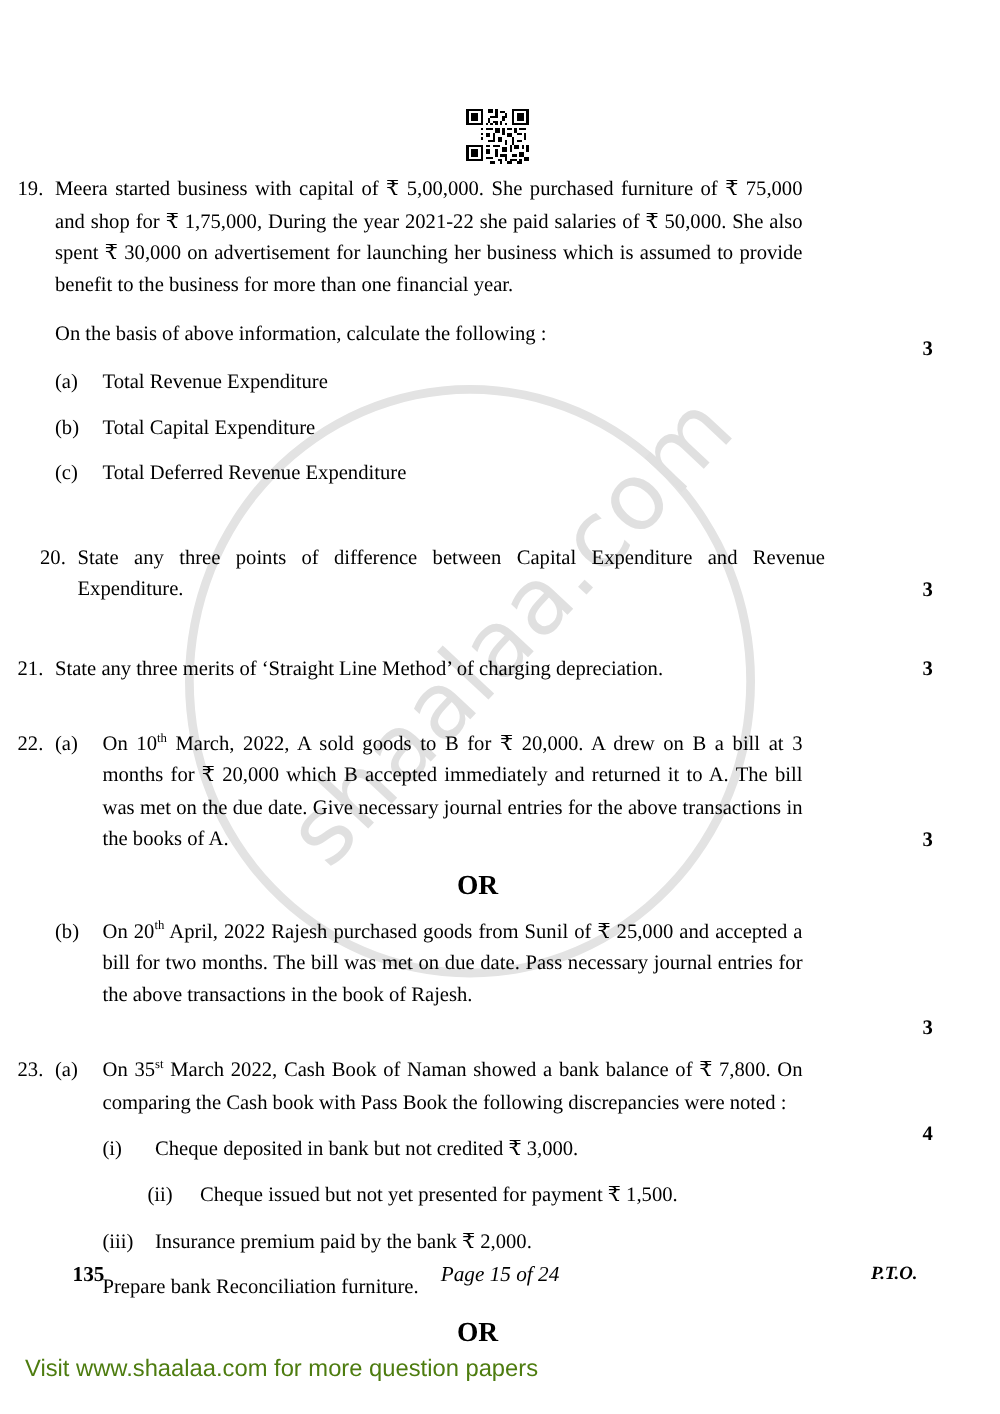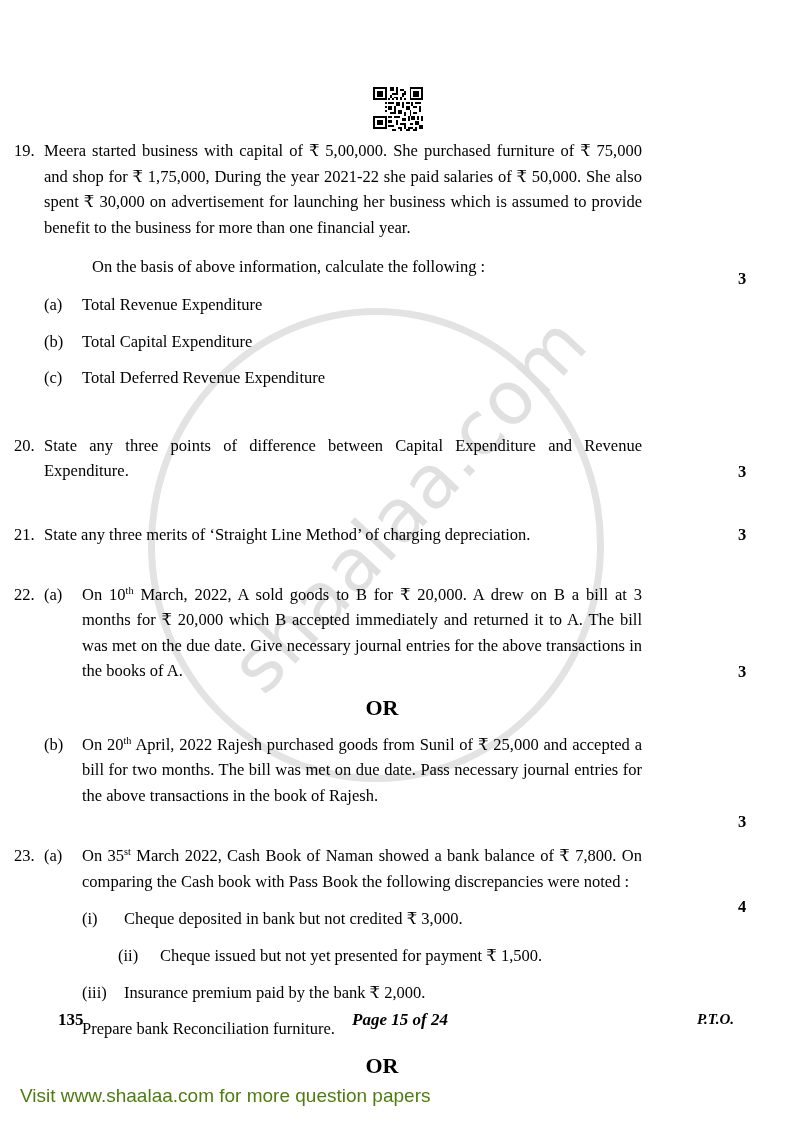--- a/index.html
+++ b/index.html
@@ -172,21 +172,21 @@
     left: 58px; top: 0;
     font-size: 17px;
     font-weight: bold;
   }
   #footer .f-center {
     position: absolute;
     left: 0; top: 0;
     width: 800px;
     text-align: center;
     font-size: 17px;
-    font-weight: bold;
+    font-weight: normal;
     font-style: italic;
   }
   #footer .f-right {
     position: absolute;
     right: 58px; top: 1px;
     font-size: 15px;
     font-weight: bold;
     font-style: italic;
   }
 
@@ -302,21 +302,21 @@
 
   <div id="content">
 
     <div class="qrow" style="margin-top:138px;">
       <div class="qblock">
         <div class="qnum">19.</div>
         <div class="qbody w-main">Meera started business with capital of ₹ 5,00,000. She purchased furniture of ₹ 75,000 and shop for ₹ 1,75,000, During the year 2021-22 she paid salaries of ₹ 50,000. She also spent ₹ 30,000 on advertisement for launching her business which is assumed to provide benefit to the business for more than one financial year.</div>
         <div class="marks" style="top:128px;">3</div>
       </div>
 
-      <div class="qblock" style="margin-top:14px;padding-left:48px;">
+      <div class="qblock" style="margin-top:14px;">
         <div class="qnum"></div>
         <div class="qbody nojust w-main">On the basis of above information, calculate the following :</div>
       </div>
 
       <div class="qblock" style="margin-top:12px;">
         <div class="qnum"></div>
         <div class="qsub">(a)</div>
         <div class="qbody nojust">Total Revenue Expenditure</div>
       </div>
 
@@ -326,21 +326,21 @@
         <div class="qbody nojust">Total Capital Expenditure</div>
       </div>
 
       <div class="qblock" style="margin-top:11px;">
         <div class="qnum"></div>
         <div class="qsub">(c)</div>
         <div class="qbody nojust">Total Deferred Revenue Expenditure</div>
       </div>
     </div>
 
-    <div class="qrow" style="margin-top:42px;">
+    <div class="qrow" style="margin-top:42px;padding-left:18px;">
       <div class="qblock">
         <div class="qnum">20.</div>
         <div class="qbody w-main">State any three points of difference between Capital Expenditure and Revenue Expenditure.</div>
         <div class="marks" style="top:26px;">3</div>
       </div>
     </div>
 
     <div class="qrow" style="margin-top:38px;">
       <div class="qblock">
         <div class="qnum">21.</div>

